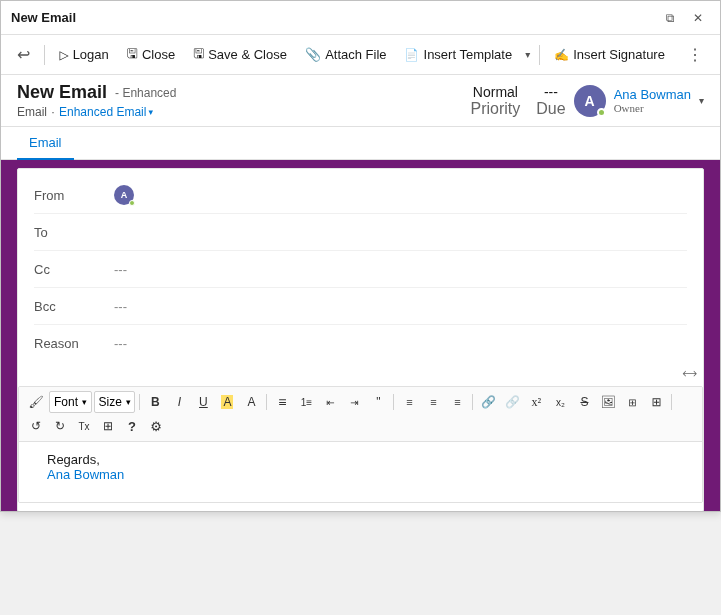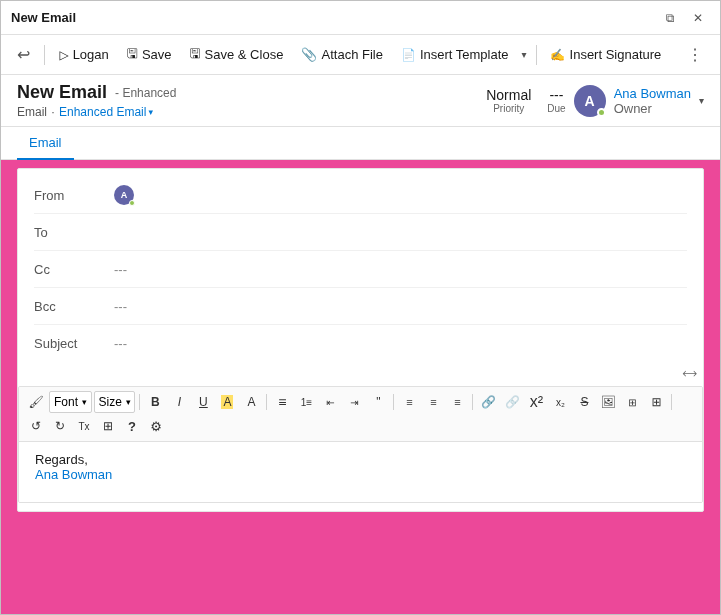--- a/index.html
+++ b/index.html
@@ -1,20 +1,20 @@
 <!DOCTYPE html>
 <html><head>
   <meta charset="utf-8">
   <style>
     * { box-sizing: border-box; margin: 0; padding: 0; font-family: 'Segoe UI', Arial, sans-serif; }
     body { width: 721px; height: 615px; background: #f0f0f0; overflow: hidden; }
 
     .window {
       width: 721px;
-      height: 615px;
+      height: 512px;
       background: #fff;
       border: 1px solid #c0c0c0;
       display: flex;
       flex-direction: column;
       box-shadow: 0 2px 8px rgba(0,0,0,0.15);
     }
 
     
     .title-bar {
       display: flex;
@@ -126,21 +126,21 @@
     }
     .meta-item {
       display: flex; flex-direction: column; align-items: center;
     }
     .meta-value {
       font-size: 14px;
       font-weight: 500;
       color: #1a1a1a;
     }
     .meta-label {
-      font-size: 10px;
+      font-size: 16px;
       color: #666;
     }
     .owner-area {
       display: flex; align-items: center; gap: 8px;
       margin-left: 8px;
     }
     .avatar {
       width: 32px; height: 32px;
       border-radius: 50%;
       background: #6264a7;
@@ -159,22 +159,23 @@
     .owner-name-area {
       display: flex; flex-direction: column;
     }
     .owner-name {
       font-size: 13px;
       font-weight: 500;
       color: #0078d4;
       cursor: pointer;
     }
     .owner-label {
-      font-size: 13px;
+      font-size: 11px;
       color: #666;
+      font-family: Liberation Serif, serif;
     }
     .owner-chevron {
       font-size: 11px; color: #555;
     }
 
     
     .tab-bar {
       display: flex;
       padding: 0 16px;
       background: #fff;
@@ -190,21 +191,21 @@
     }
     .tab.active {
       color: #0078d4;
       border-bottom: 2px solid #0078d4;
       font-weight: 500;
     }
 
     
     .form-area {
       flex: 1;
-      background: #ec4899;
+      background: #701a75;
       padding: 8px 16px 0 16px;
       overflow: hidden;
     }
     .form-section {
       background: #fff;
       border: 1px solid #e5e5e5;
       border-radius: 2px;
       padding: 8px 0;
     }
     .form-row {
@@ -310,21 +311,21 @@
       border-radius: 2px;
       background: #fff;
       padding: 0 4px;
       height: 22px;
       font-size: 12px;
       cursor: pointer;
       gap: 4px;
     }
     .editor-content {
       min-height: 60px;
-      padding: 10px 16px;
+      padding: 10px 28px;
       font-size: 13px;
       color: #1a1a1a;
       background: #fff;
     }
     .signature-text { color: #0078d4; }
   </style>
 </head>
 <body>
 
 <div class="window">
@@ -347,21 +348,21 @@
     <button class="toolbar-btn">
       <span style="font-size:16px; color:#555;">↩</span>
     </button>
     <div class="toolbar-separator"></div>
     <button class="toolbar-btn">
       <span style="font-size:12px;">▷</span>
       <span>Logan</span>
     </button>
     <button class="toolbar-btn">
       <span style="font-size:13px;">🖫</span>
-      <span>Save</span>
+      <span>Close</span>
     </button>
     <button class="toolbar-btn">
       <span style="font-size:13px;">🖫</span>
       <span>Save &amp; Close</span>
     </button>
     <button class="toolbar-btn">
       <span style="font-size:13px;">📎</span>
       <span>Attach File</span>
     </button>
     <button class="toolbar-btn">
@@ -456,21 +457,21 @@
       <div class="form-divider"></div>
 
       <div class="form-row">
         <span class="form-label">Bcc</span>
         <span class="form-value dash-value">---</span>
       </div>
 
       <div class="form-divider"></div>
 
       <div class="form-row">
-        <span class="form-label">Subject</span>
+        <span class="form-label">Reason</span>
         <span class="form-value dash-value">---</span>
       </div>
 
       <div class="expand-row">
         <span class="expand-icon" style="transform:rotate(45deg); display:inline-block; font-size:14px; color:#666;">⤢</span>
       </div>
 
       <div class="editor-wrapper">
         <div class="editor-toolbar">
 
@@ -513,21 +514,21 @@
           <div class="editor-tb-sep"></div>
 
           <button class="editor-tb-btn" style="font-size:11px;">≡</button>
           <button class="editor-tb-btn" style="font-size:11px;">≡</button>
           <button class="editor-tb-btn" style="font-size:11px;">≡</button>
 
           <div class="editor-tb-sep"></div>
 
           <button class="editor-tb-btn" style="font-size:12px;">🔗</button>
           <button class="editor-tb-btn" style="font-size:12px; opacity:0.4;">🔗</button>
-          <button class="editor-tb-btn" style="font-size:16px;">x²</button>
+          <button class="editor-tb-btn" style="font-size:12px;font-family:Liberation Serif, serif;">x²</button>
           <button class="editor-tb-btn" style="font-size:10px;">x₂</button>
           <button class="editor-tb-btn" style="text-decoration:line-through; font-size:12px;">S</button>
           <button class="editor-tb-btn" style="font-size:12px;">🖼</button>
           <button class="editor-tb-btn" style="font-size:10px;">⊞</button>
           <button class="editor-tb-btn" style="font-size:12px;">⊞</button>
 
           <div class="editor-tb-sep"></div>
 
           <button class="editor-tb-btn" style="font-size:12px;">↺</button>
           <button class="editor-tb-btn" style="font-size:12px;">↻</button>

